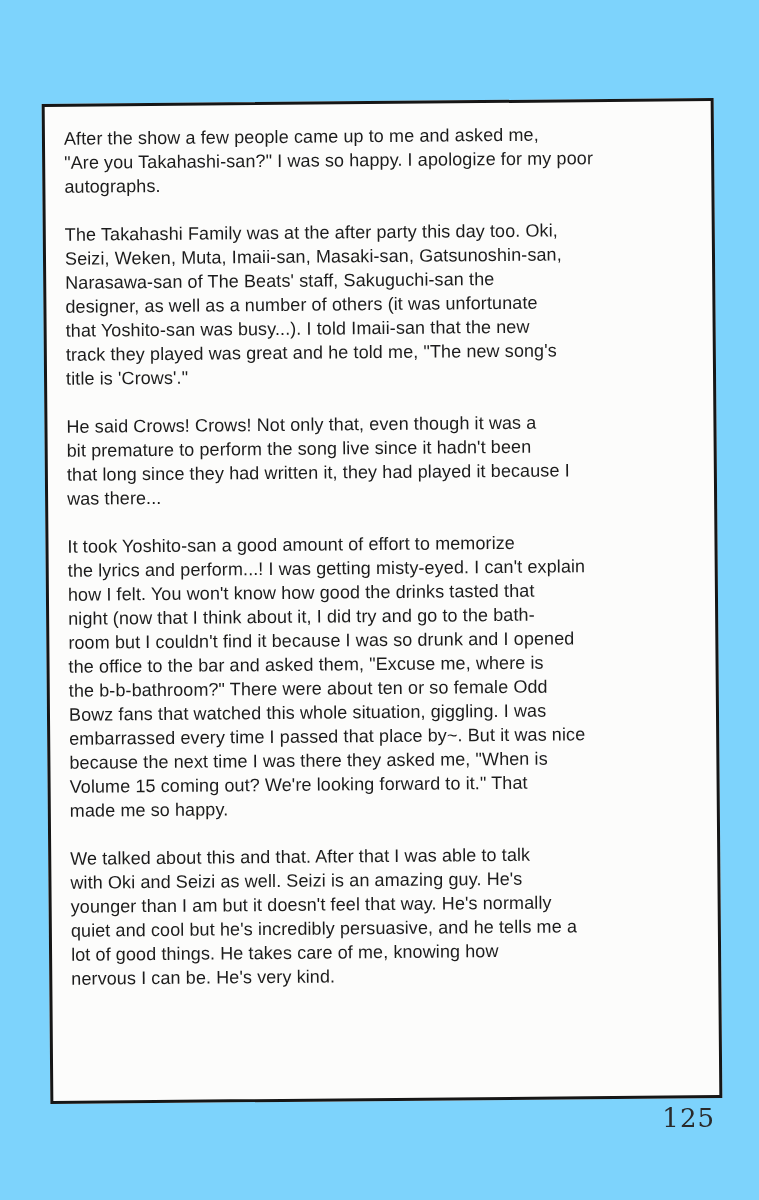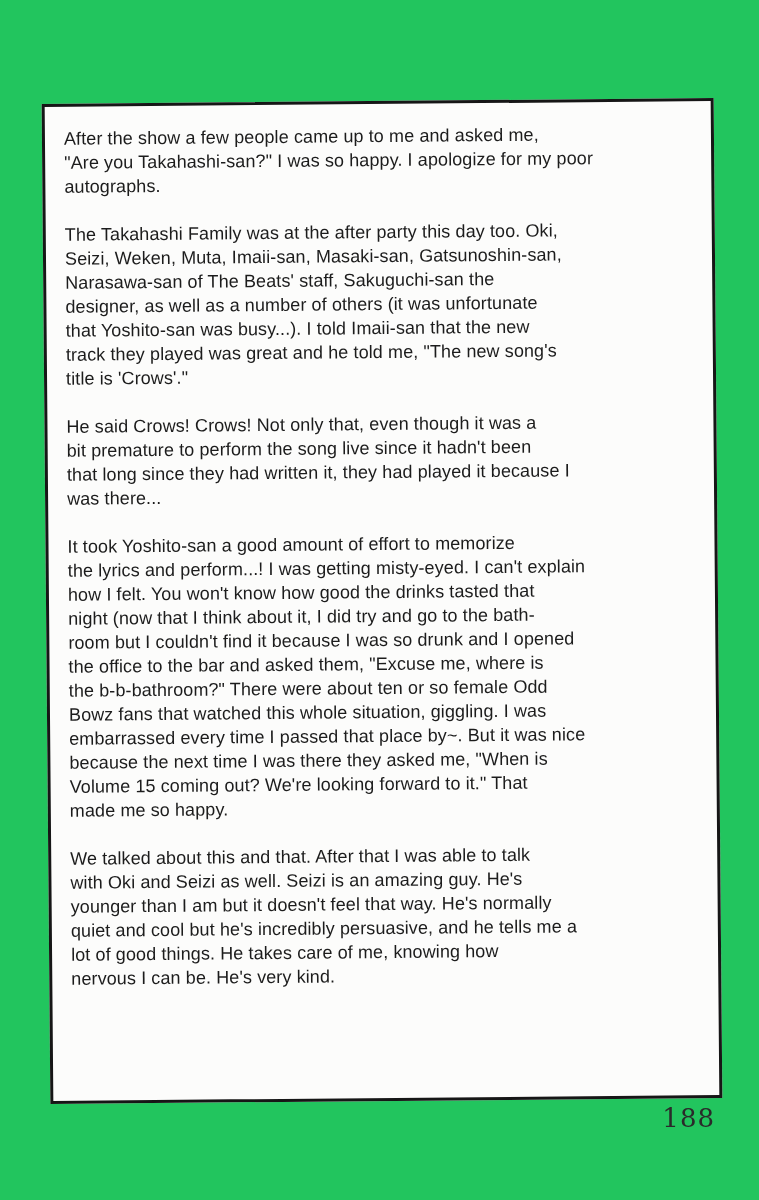--- a/index.html
+++ b/index.html
@@ -4,21 +4,21 @@
 <style>
   html, body {
     margin: 0;
     padding: 0;
     background: #ffffff;
   }
   .page {
     position: relative;
     width: 759px;
     height: 1200px;
-    background: #22c55e;
+    background: #7dd3fc;
     overflow: hidden;
     font-family: "Liberation Sans", sans-serif;
     text-decoration: underline;
   }
   .note-box {
     position: absolute;
     left: 46px;
     top: 101px;
     width: 672px;
     height: 1000px;
@@ -79,14 +79,14 @@
 because the next time I was there they asked me, "When is
 Volume 15 coming out? We're looking forward to it." That
 made me so happy.</p>
     <p class="note-para">We talked about this and that. After that I was able to talk
 with Oki and Seizi as well. Seizi is an amazing guy. He's
 younger than I am but it doesn't feel that way. He's normally
 quiet and cool but he's incredibly persuasive, and he tells me a
 lot of good things. He takes care of me, knowing how
 nervous I can be. He's very kind.</p>
   </div>
-  <div class="page-number">188</div>
+  <div class="page-number">125</div>
 </div>
 
 </body></html>

